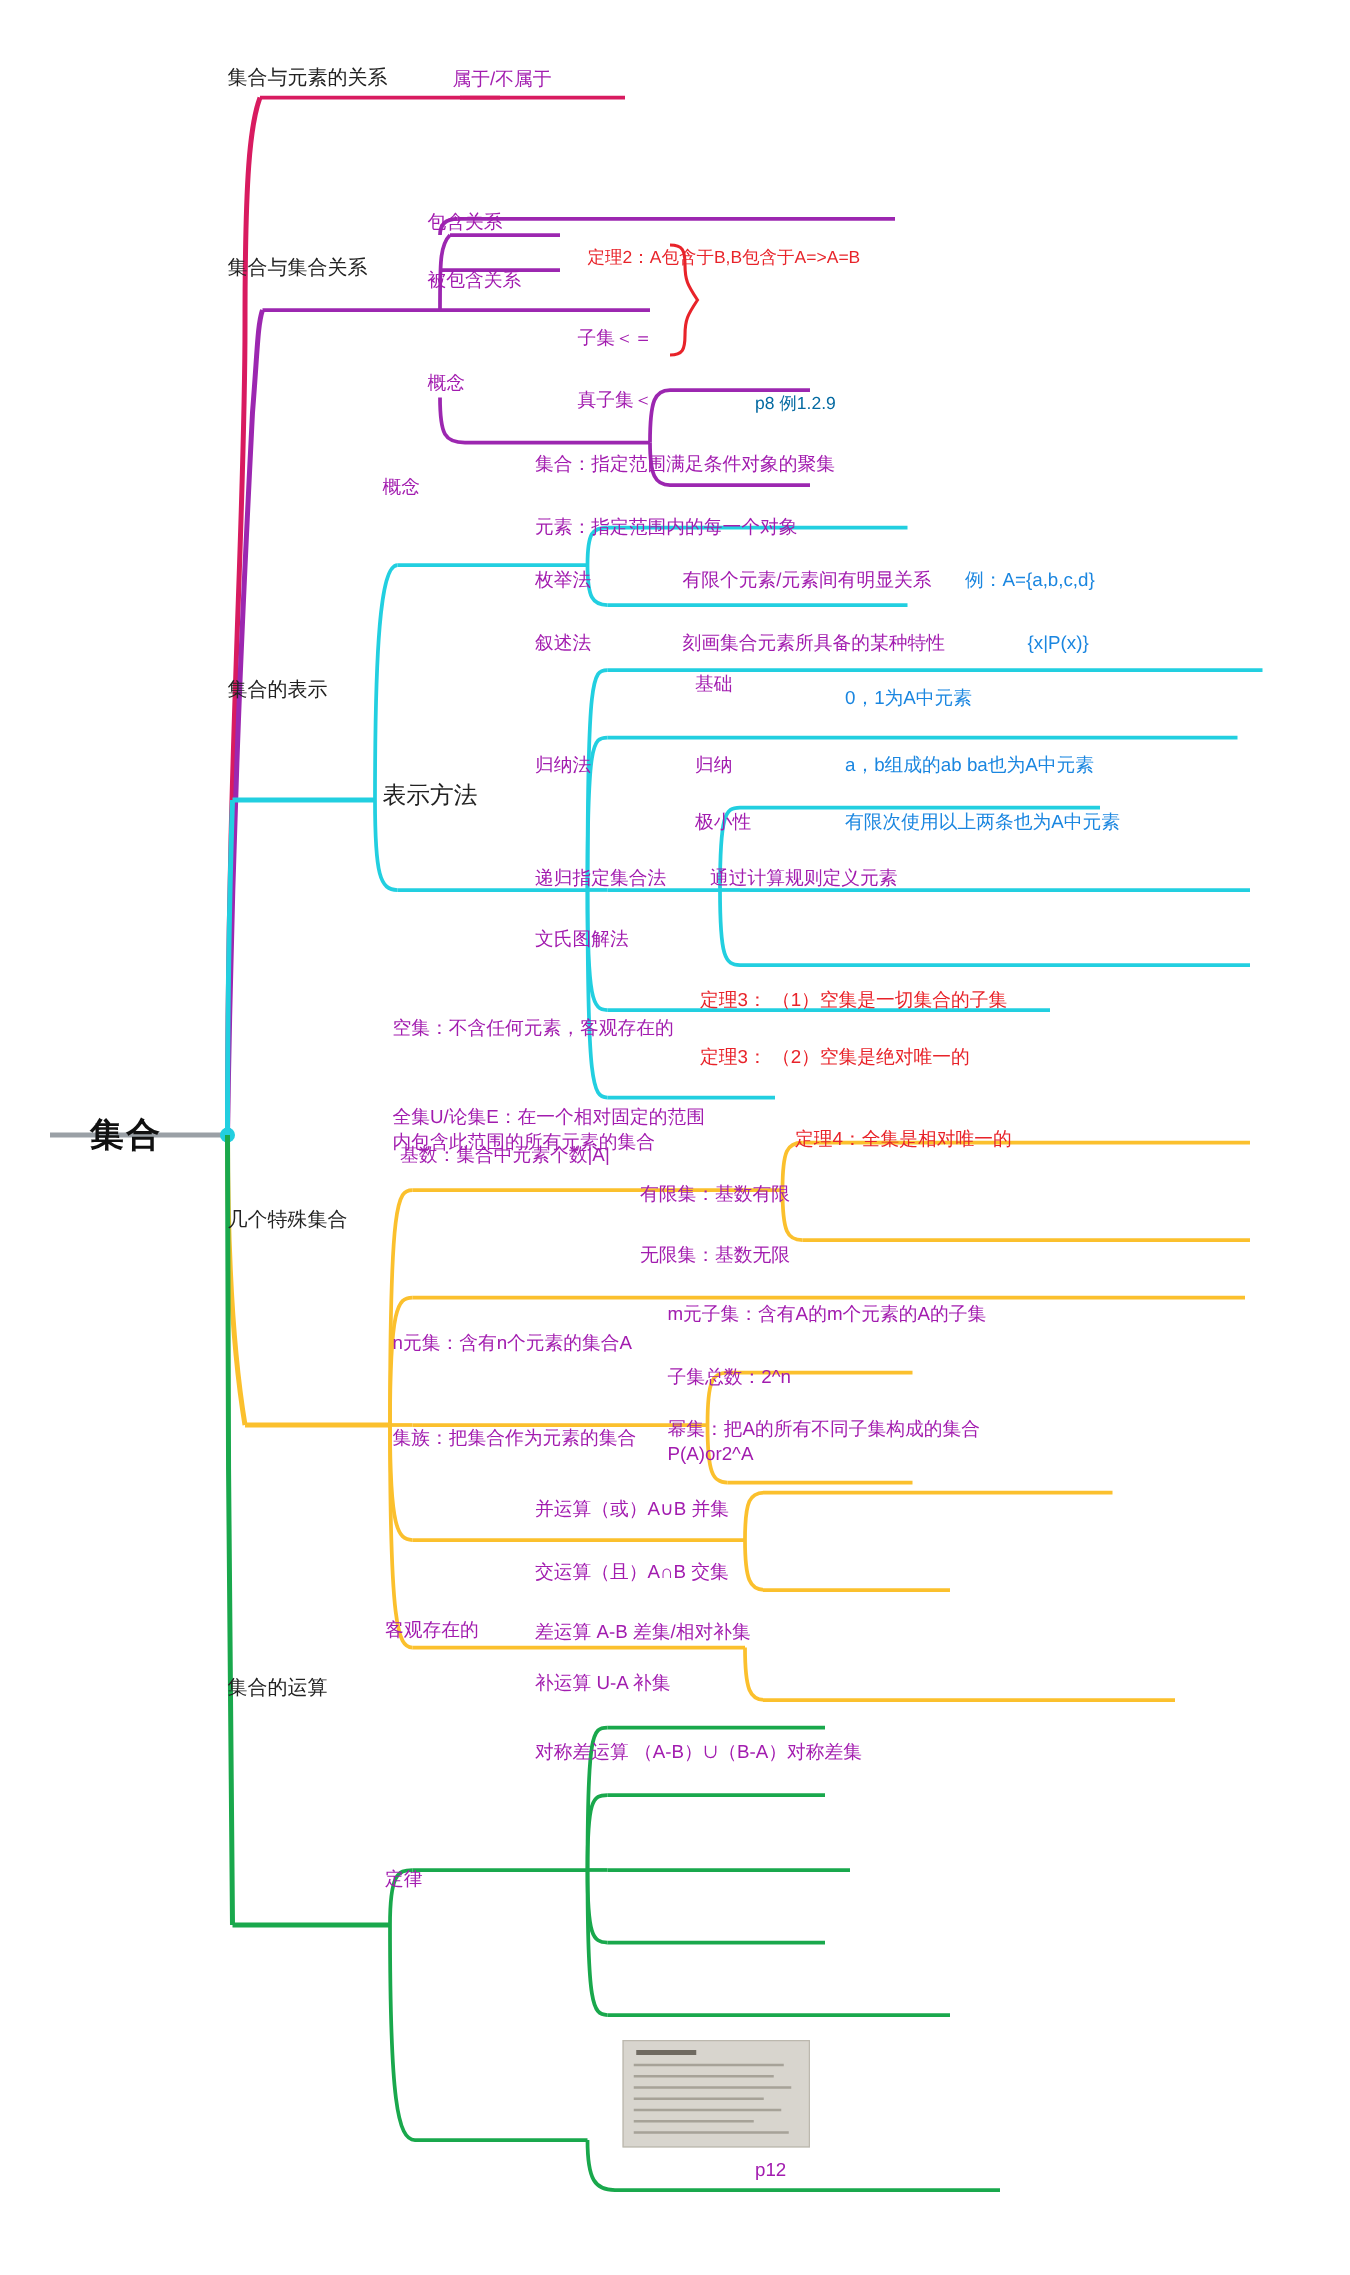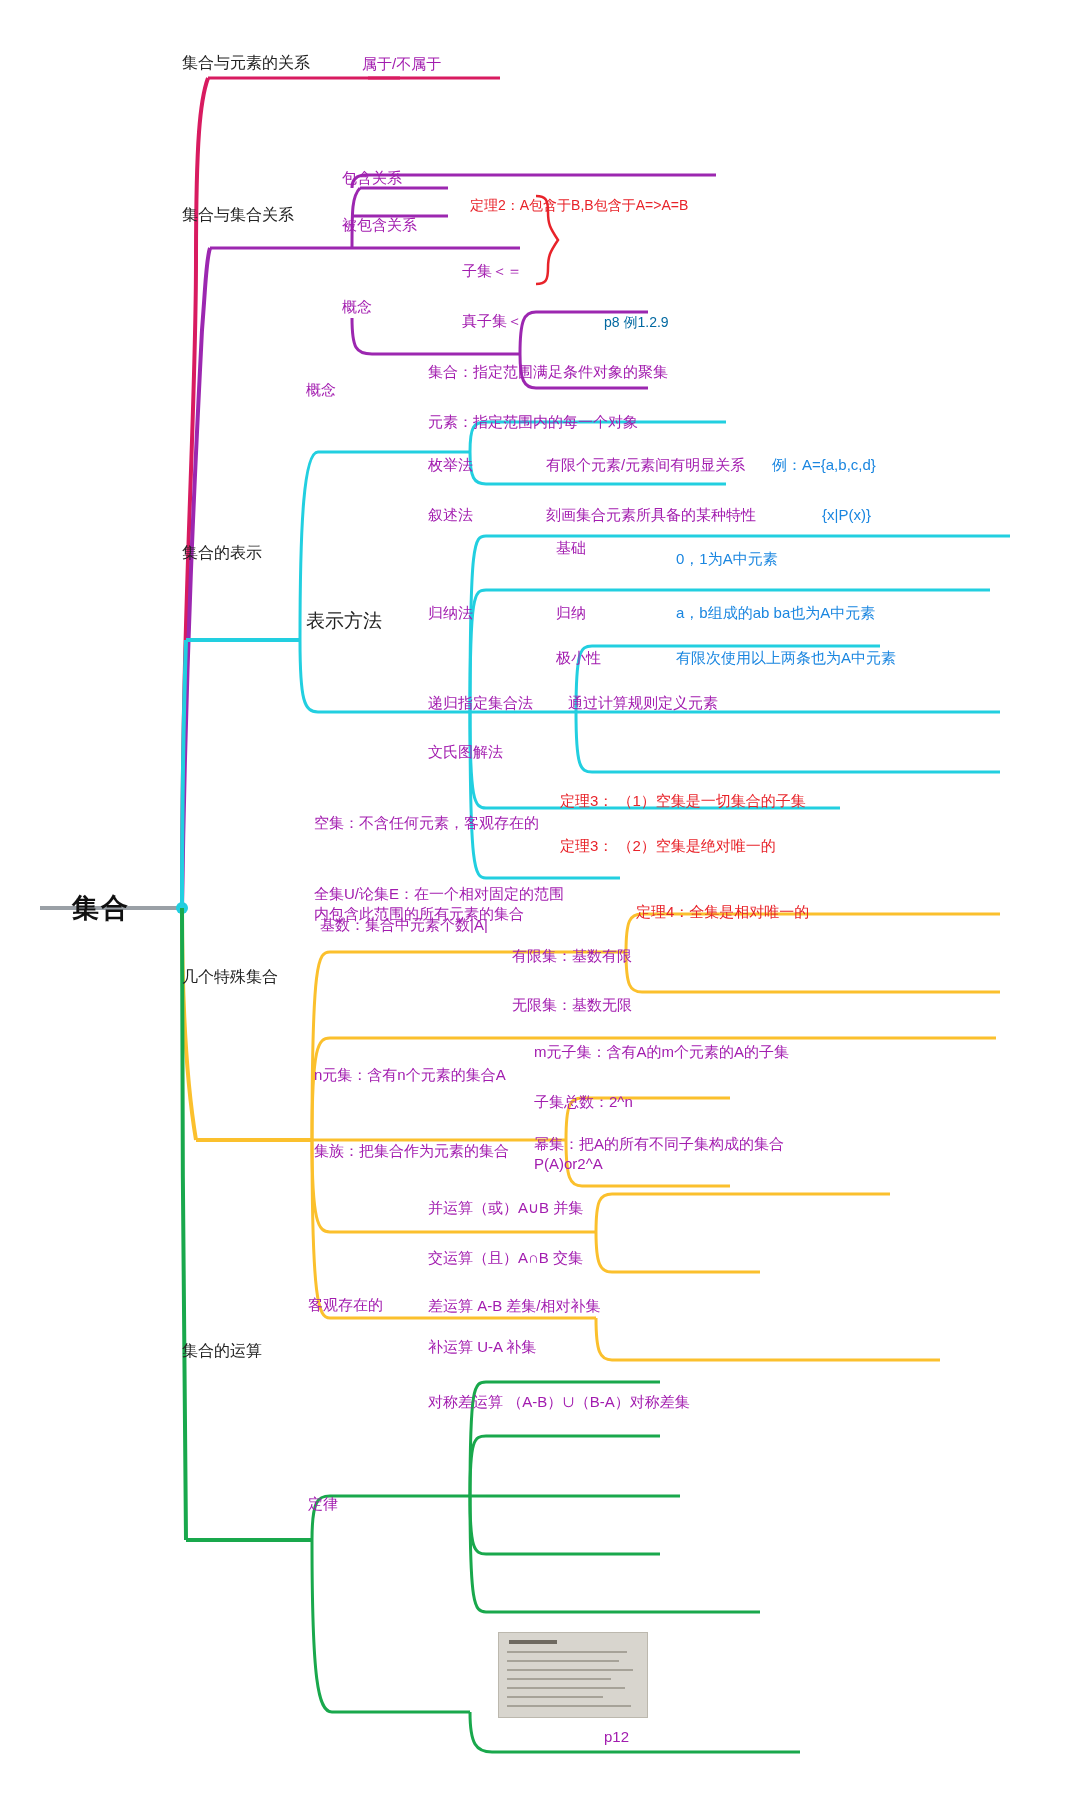--- a/index.html
+++ b/index.html
@@ -201,21 +201,21 @@
   <div class="node red" style="left:470px; top:196px; width:225px; font-size:14px;">定理2：A包含于B,B包含于A=&gt;A=B</div>
   <div class="node" style="left:462px; top:261px;">子集＜＝</div>
   <div class="node" style="left:462px; top:311px;">真子集＜</div>
   <div class="node purple" style="left:604px; top:313px; font-size:14px;">p8 例1.2.9</div>
 
   <div class="node lvl1" style="left:182px; top:542px;">集合的表示</div>
   <div class="node" style="left:306px; top:380px;">概念</div>
   <div class="node" style="left:428px; top:362px;">集合：指定范围满足条件对象的聚集</div>
   <div class="node" style="left:428px; top:412px;">元素：指定范围内的每一个对象</div>
 
-  <div class="node big" style="left:306px; top:608px;">表示方法</div>
+  <div class="node big" style="left:306px; top:624px;">表示方法</div>
 
   <div class="node" style="left:428px; top:455px;">枚举法</div>
   <div class="node" style="left:546px; top:455px;">有限个元素/元素间有明显关系</div>
   <div class="node blue" style="left:772px; top:455px;">例：A={a,b,c,d}</div>
 
   <div class="node" style="left:428px; top:505px;">叙述法</div>
   <div class="node" style="left:546px; top:505px;">刻画集合元素所具备的某种特性</div>
   <div class="node blue" style="left:784px; top:505px;margin-left:38px;">{x|P(x)}</div>
 
   <div class="node" style="left:428px; top:603px;">归纳法</div>

